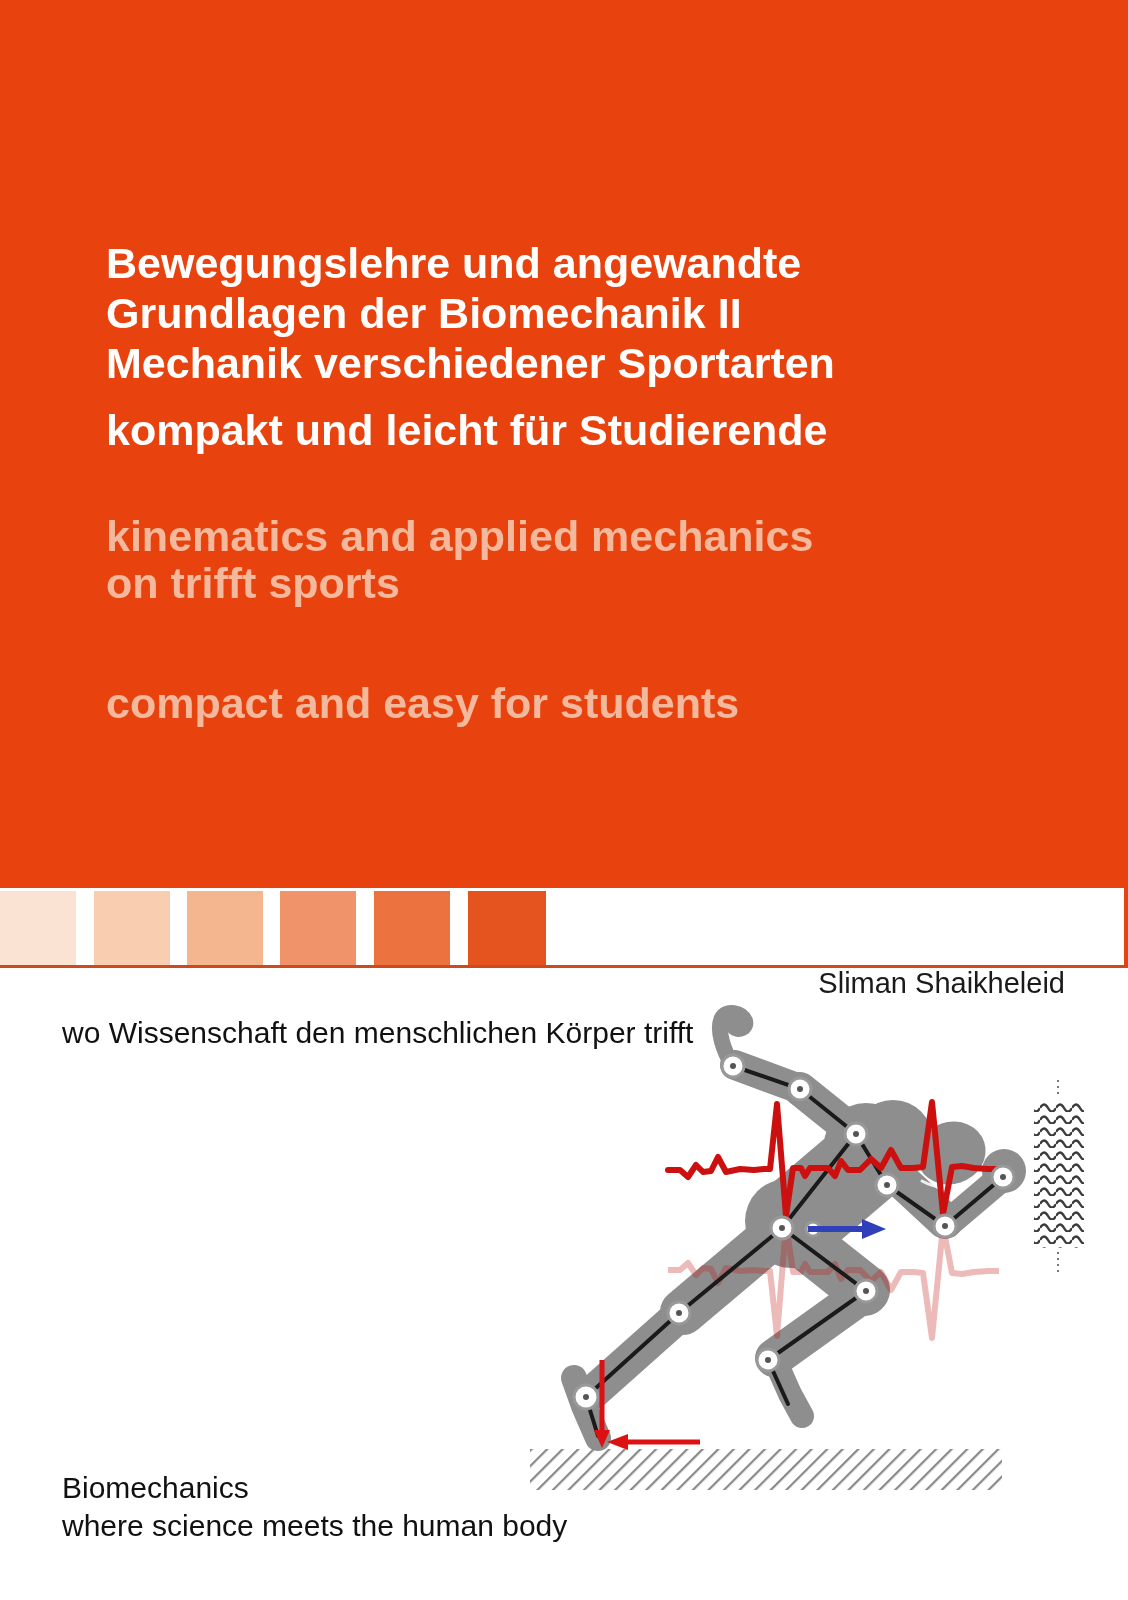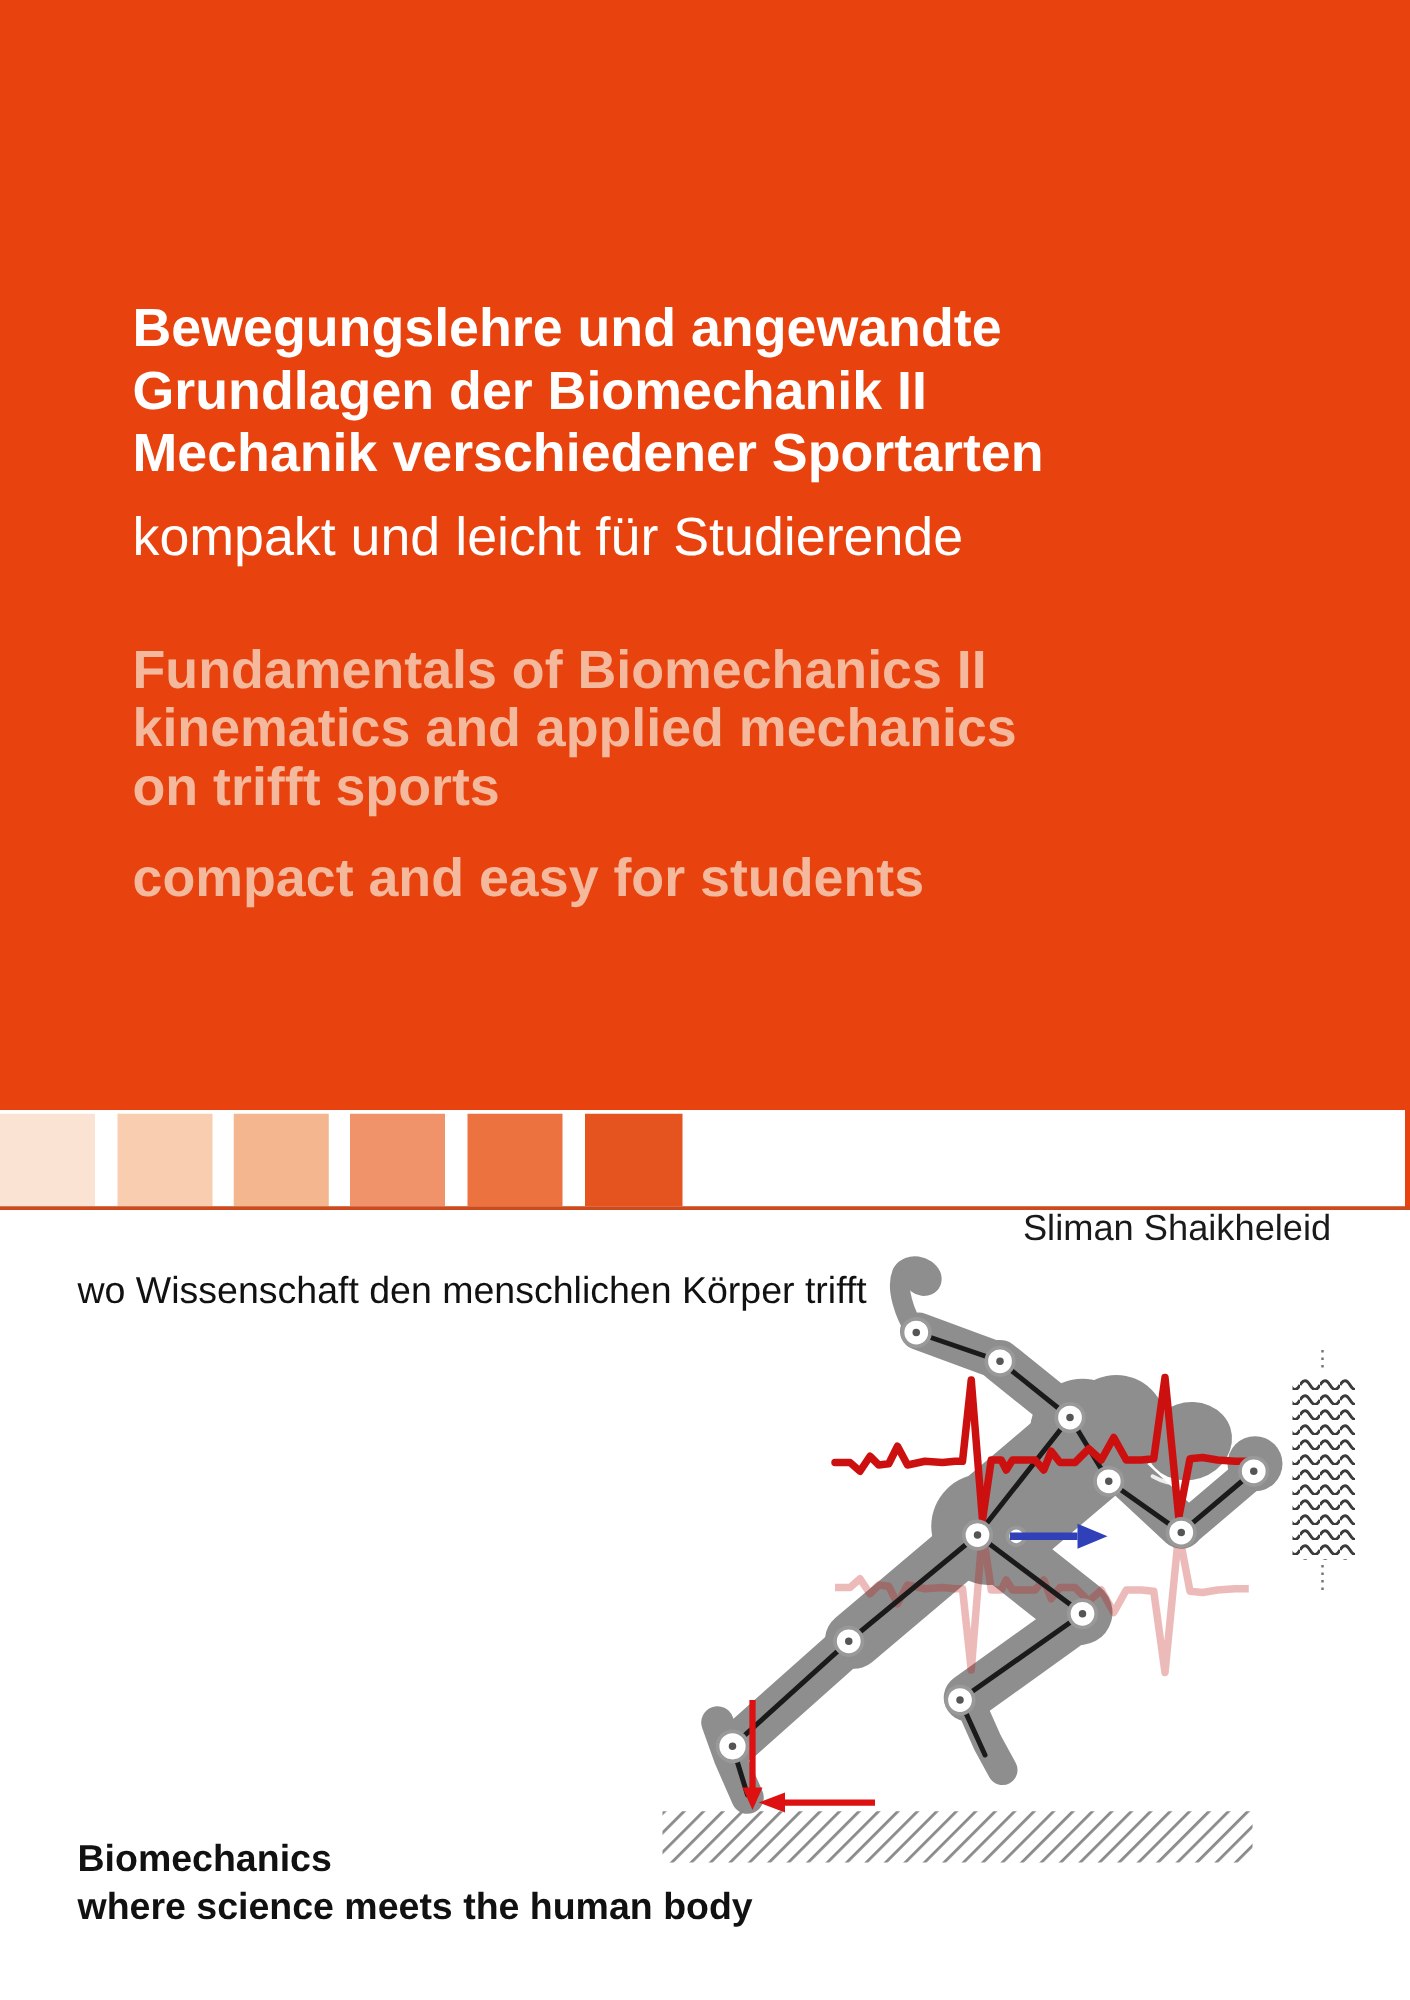--- a/index.html
+++ b/index.html
@@ -13,21 +13,21 @@
     position:absolute;left:0;top:0;width:1128px;height:888px;
     background:var(--cover-bg,#E8430E);
   }
   .title-de{
     position:absolute;left:106px;top:238px;
     font-size:43px;font-weight:bold;line-height:50px;color:#ffffff;
     white-space:nowrap;
   }
   .subtitle-de{
     position:absolute;left:106px;top:405px;
-    font-size:43px;font-weight:normal;line-height:50px;color:#ffffff;
+    font-size:43px;font-weight:bold;line-height:50px;color:#ffffff;
     white-space:nowrap;
   }
   .title-en{
     position:absolute;left:106px;top:513px;
     font-size:43px;font-weight:bold;line-height:47px;color:var(--title-en,#F4B99D);
     white-space:nowrap;
   }
   .subtitle-en{
     position:absolute;left:106px;top:680px;
     font-size:43px;font-weight:bold;line-height:47px;color:var(--title-en,#F4B99D);
@@ -42,38 +42,37 @@
     position:absolute;right:63px;top:30px;
     font-size:29px;line-height:34px;color:#1a1a1a;white-space:nowrap;margin-top:48px;
   }
   
   .tagline-de{
     position:absolute;left:62px;top:1014px;
     font-size:30px;line-height:38px;color:#111111;white-space:nowrap;
   }
   .tagline-en{
     position:absolute;left:62px;top:1469px;
-    font-size:30px;line-height:38px;color:#111111;white-space:nowrap;font-weight:bold;
+    font-size:30px;line-height:38px;color:#111111;white-space:nowrap;
   }
   .runner-svg{position:absolute;left:0;top:968px;width:1128px;height:632px;}
 </style>
 </head>
 <body>
 
 <div id="page" style="--cover-bg: #E8430E; --title-en: #F4B99D; --divider: #CC4A1C;">
 
   <div class="cover-block">
     <div class="title-de">
       <div>Bewegungslehre und angewandte</div>
       <div>Grundlagen der Biomechanik II</div>
       <div>Mechanik verschiedener Sportarten</div>
     </div>
     <div class="subtitle-de">kompakt und leicht für Studierende</div>
     <div class="title-en">
-      <div>Fundamentals of Biomechanics II</div>
       <div>kinematics and applied mechanics</div>
       <div>on trifft sports</div>
     </div>
     <div class="subtitle-en">compact and easy for students</div>
   </div>
 
   <div class="strip">
     <div class="sq" style="background: rgb(251, 227, 212); left: 0px;"></div>
     <div class="sq" style="background: rgb(248, 205, 176); left: 94px;"></div>
     <div class="sq" style="background: rgb(244, 182, 142); left: 187px;"></div>

